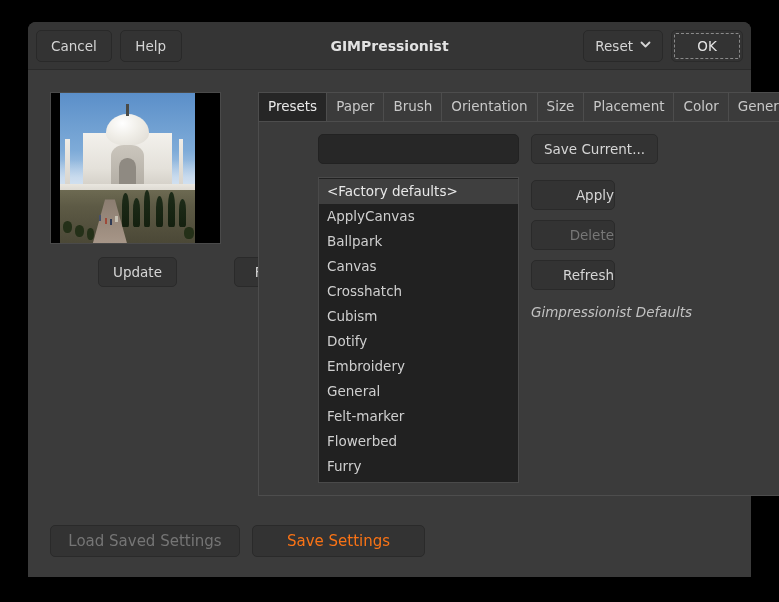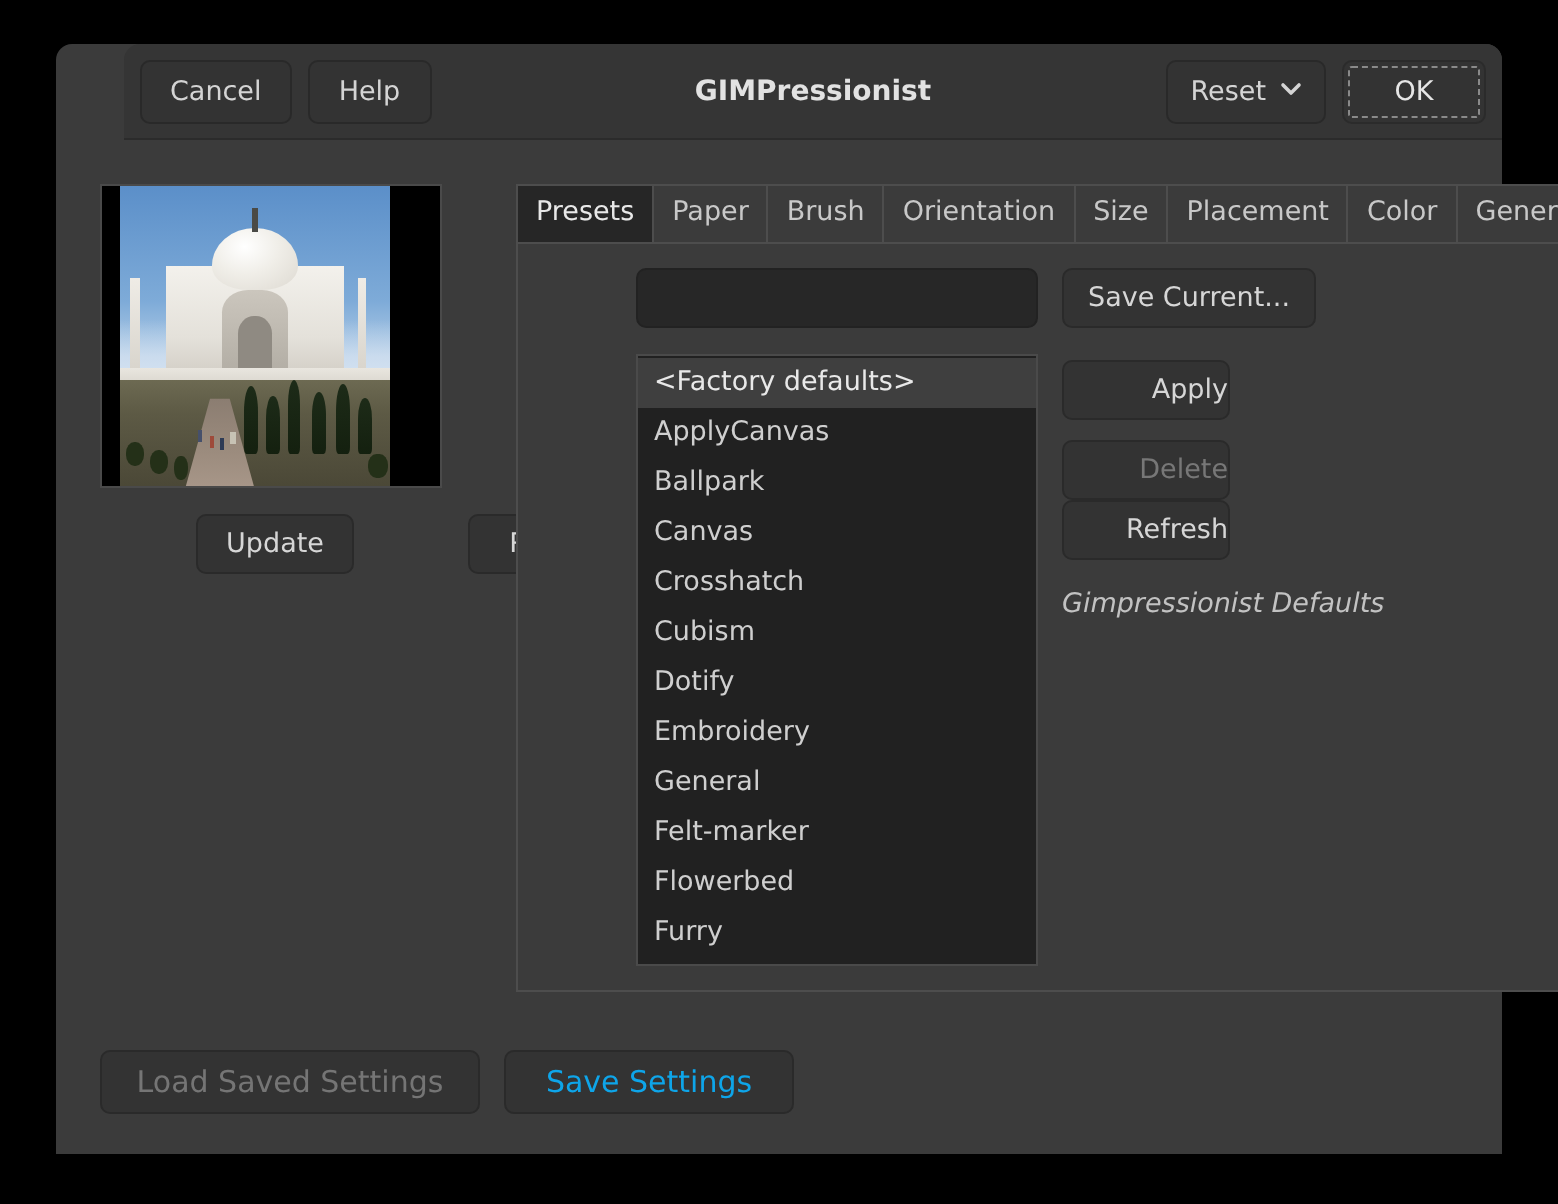--- a/index.html
+++ b/index.html
@@ -30,21 +30,20 @@
     height: 48px;
     flex: 0 0 48px;
     background: #353535;
     border-top-left-radius: 8px;
     border-top-right-radius: 8px;
     border-bottom: 1px solid #2b2b2b;
     display: flex;
     align-items: center;
     padding: 0 8px;
     position: relative;
-    margin-left: 34px;
   }
 
   .hb-left, .hb-right {
     display: flex;
     align-items: center;
     gap: 8px;
     z-index: 2;
   }
   .hb-right { margin-left: auto; }
 
@@ -326,21 +325,21 @@
     white-space: nowrap;
   }
   .op-btn.fixed { width: 84px; padding: 0; text-align: right; }
   .op-btn.disabled {
     color: #777777;
     cursor: default;
   }
 
   #save-current-button { margin-bottom: 16px; }
   #apply-button { margin-bottom: 10px; }
-  #delete-button { }
+  #delete-button { margin-bottom: 10px; }
 
   #preset-description {
     margin-top: 14px;
     color: #c2c2c2;
     font-size: 13.5px;
     font-style: italic;
   }
 
   
   #footer {
@@ -361,21 +360,21 @@
     cursor: pointer;
     padding: 0 18px;
     white-space: nowrap;
   }
   #load-saved-settings-button {
     color: #757575;
     cursor: default;
     width: 190px;
     padding: 0;
   }
-  #save-settings-button { width: 145px; padding: 0; color: #0ea5e9; }
+  #save-settings-button { width: 173px; padding: 0; color: #f97316; }
 </style>
 </head>
 <body>
 
 <div id="window">
 
   <div id="headerbar">
     <div class="hb-left">
       <div class="hb-btn" id="cancel-button">Cancel</div>
       <div class="hb-btn" id="help-button">Help</div>

